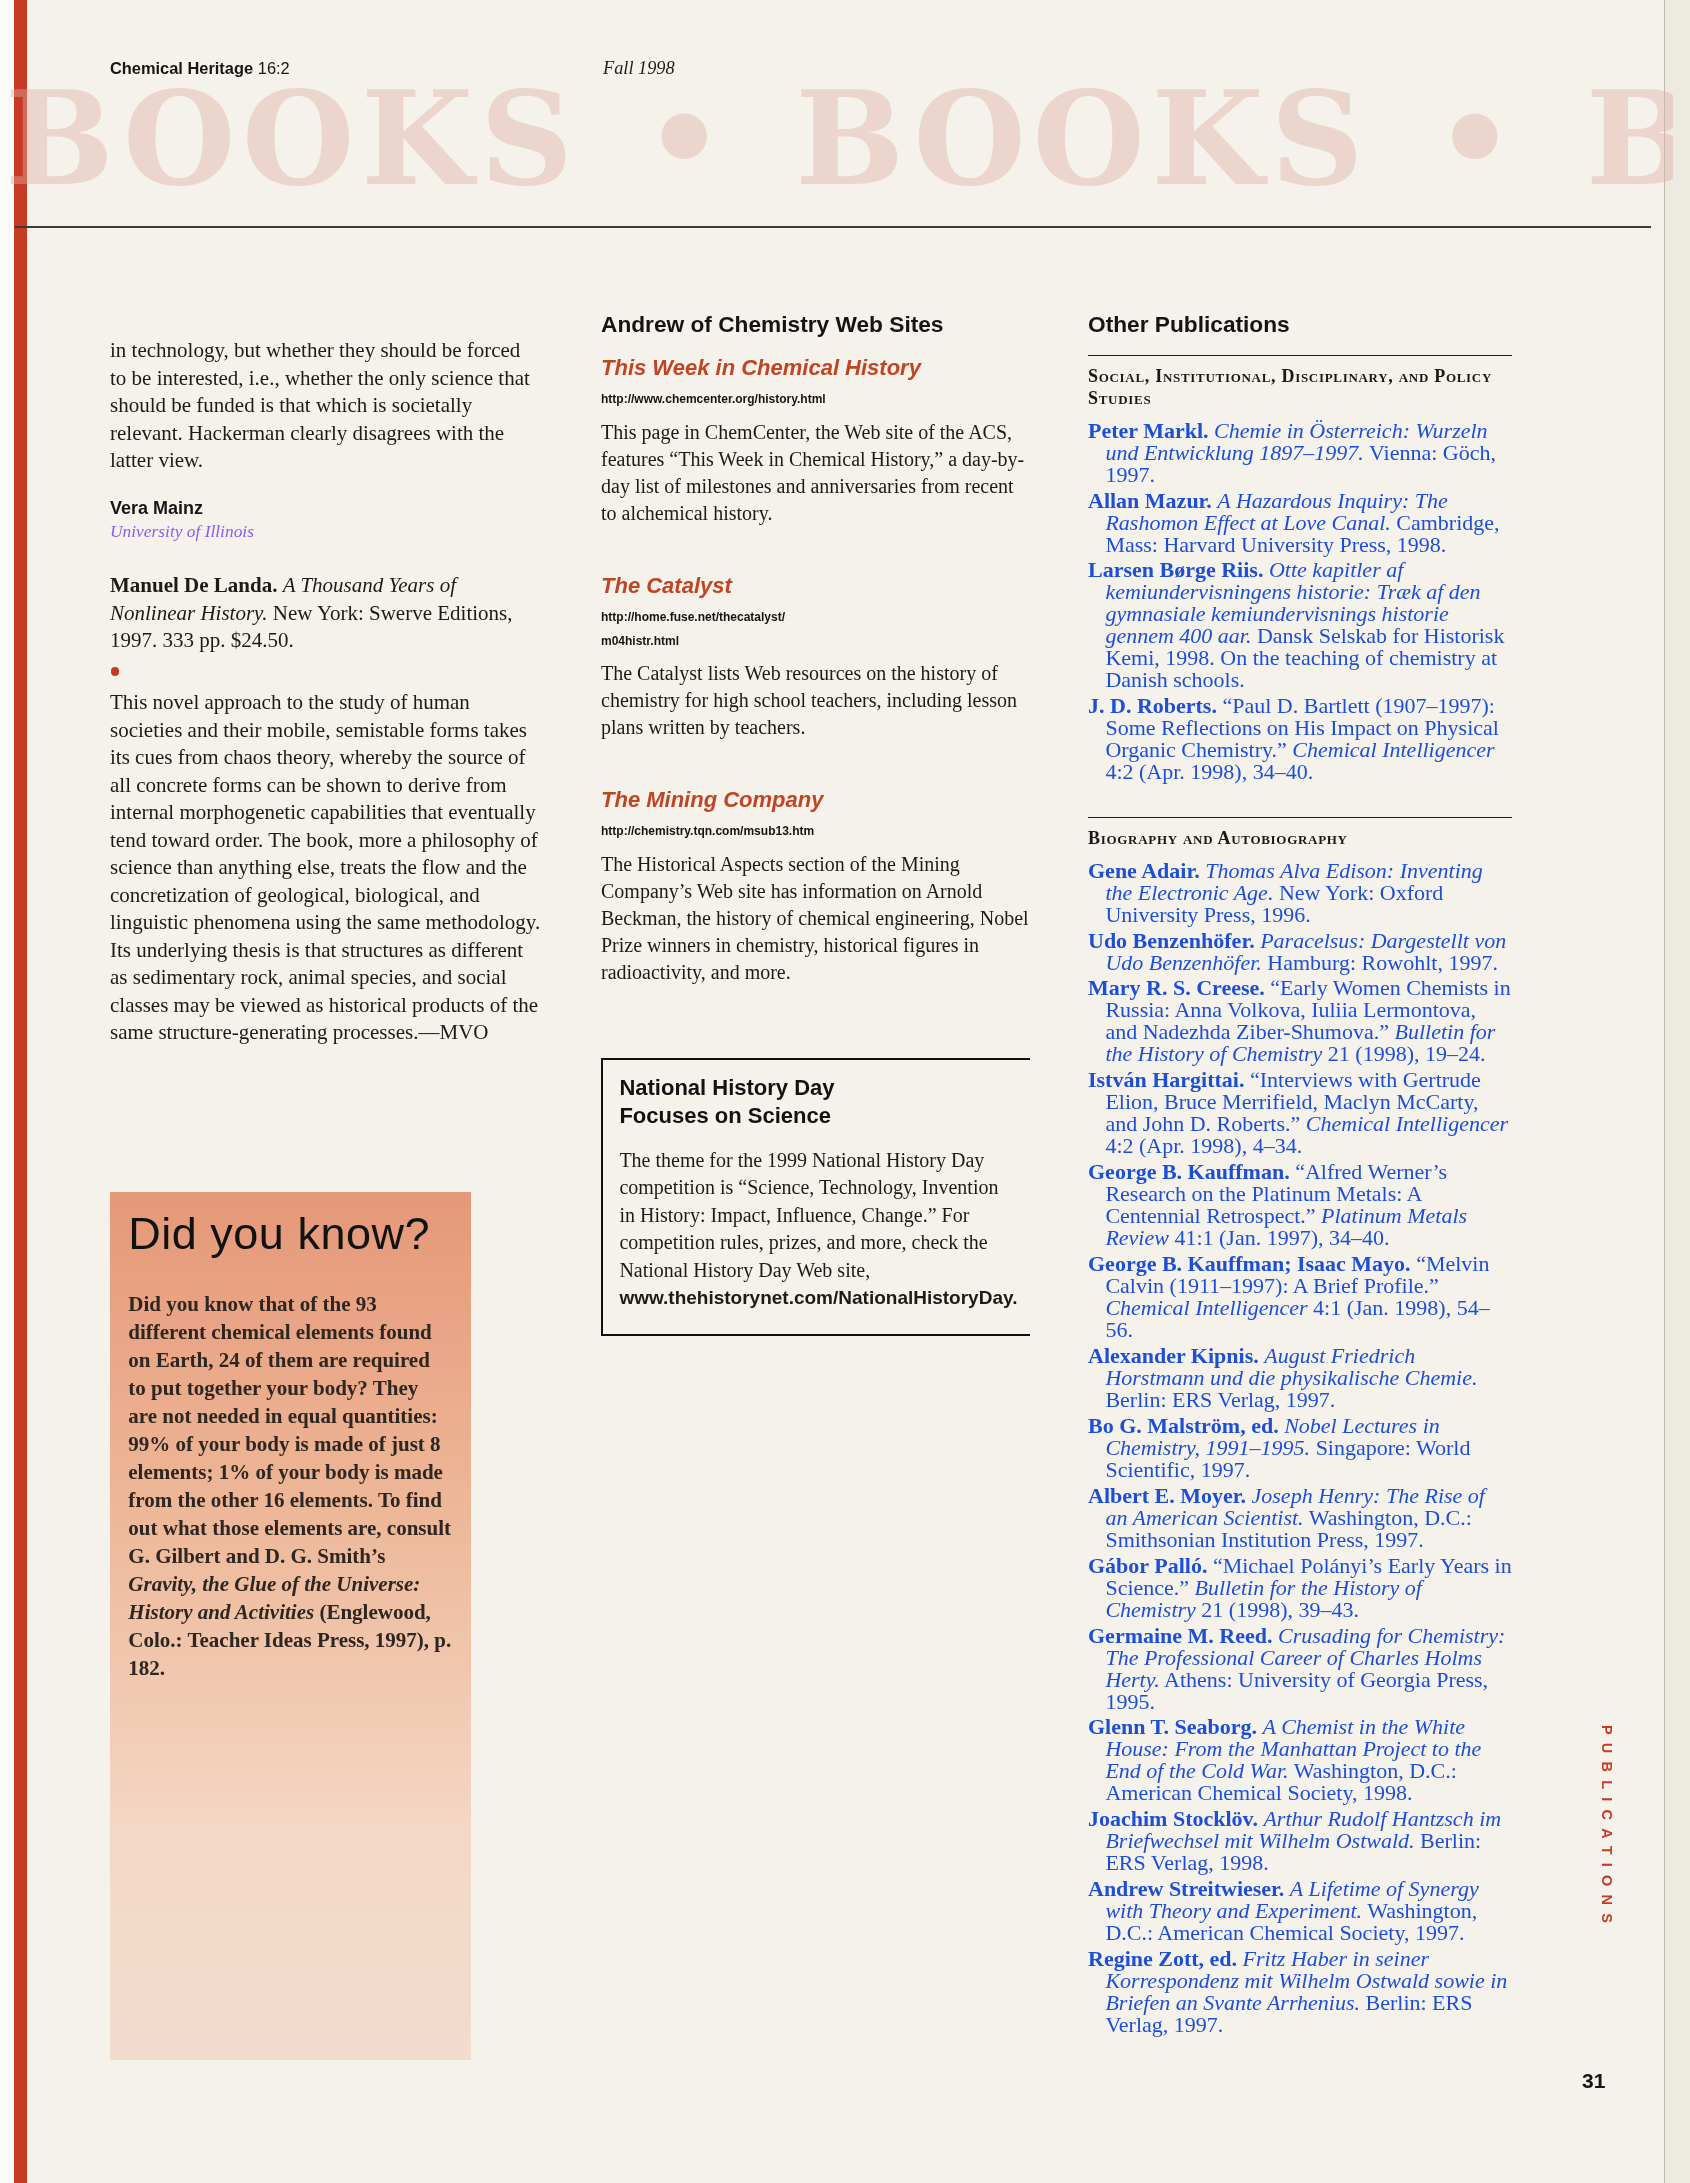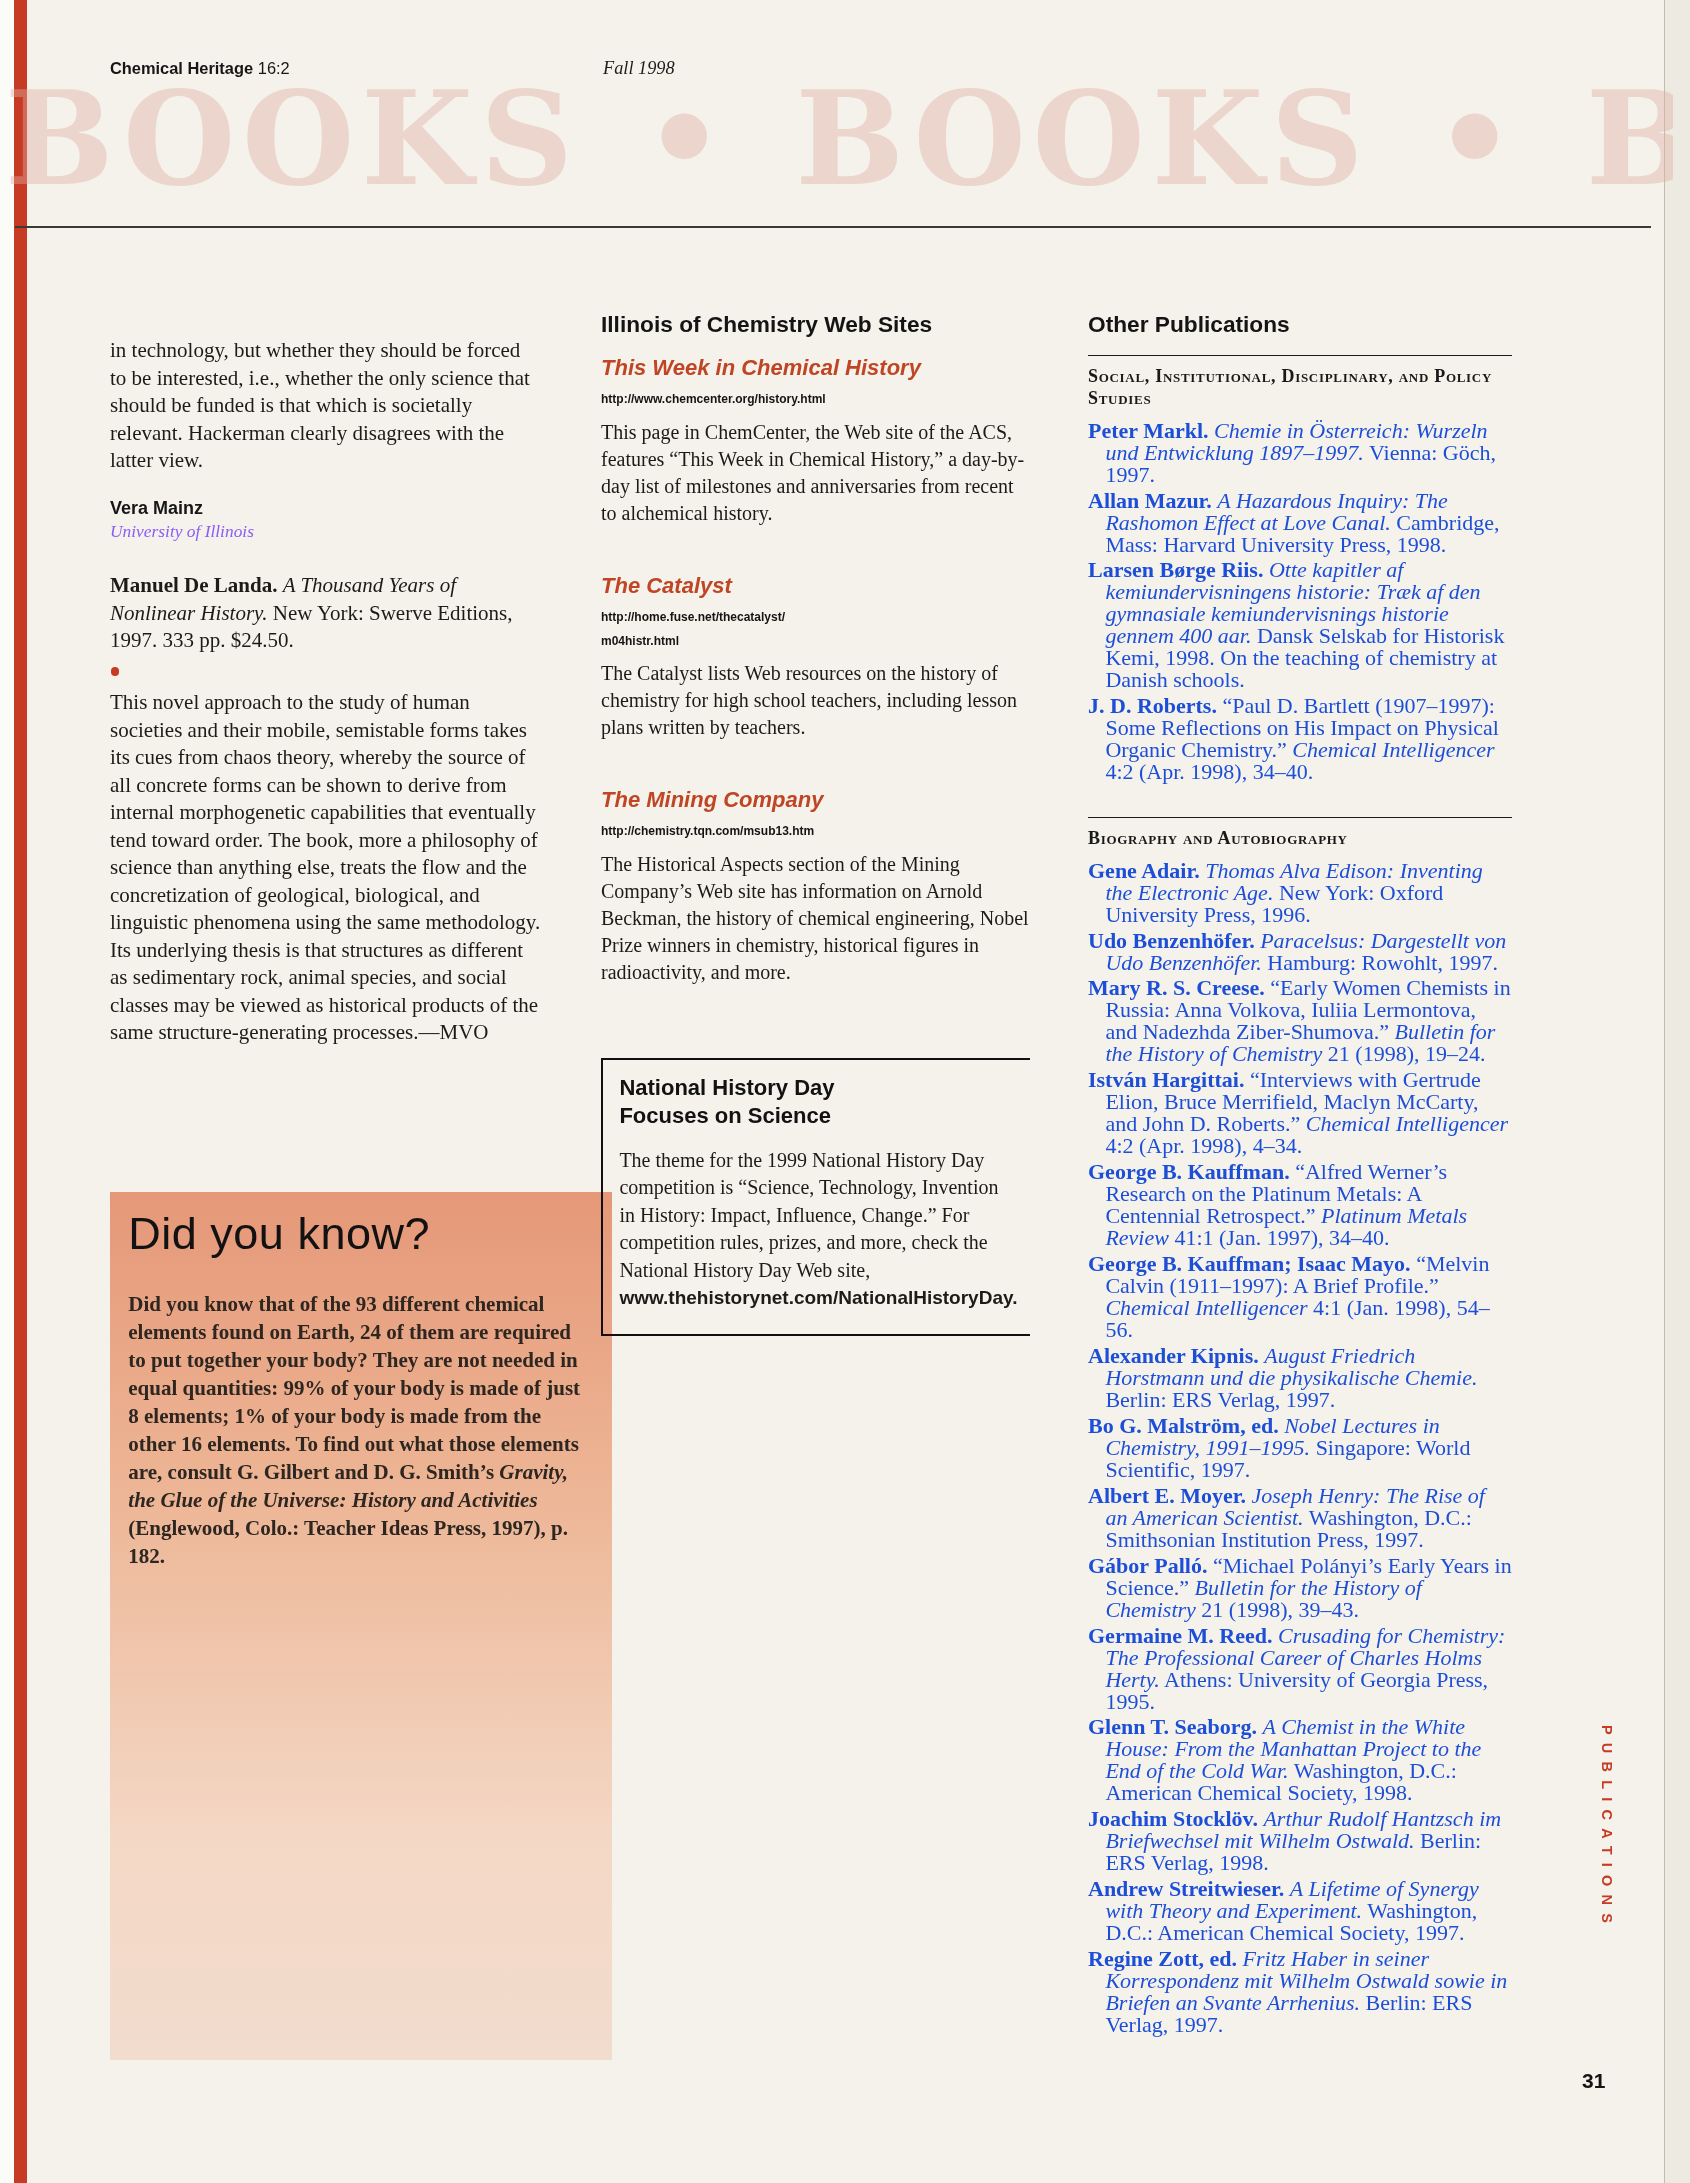--- a/index.html
+++ b/index.html
@@ -88,21 +88,21 @@
     background: #c73a24; margin: 2.9px 0 13.5px 1px;
   }
 
   .review { margin-bottom: 145px; }
 
   .seg-b { font-weight: bold; }
   .seg-i { font-style: italic; }
   .seg-r { }
 
   .didyouknow {
-    width: 502px; height: 868px;
+    width: 361px; height: 868px;
     background: linear-gradient(180deg, #e59878 0%, #edb696 35%, #f4d8c6 75%, #f2dccd 100%);
     padding: 16.4px 19px 0 18.3px;
   }
   .dyk-title {
     font-family: "Liberation Sans", sans-serif;
     font-weight: 400; font-size: 45px; letter-spacing: 0.5px; color: #121212;
     margin-bottom: 30px;
   }
   .dyk-body {
     font-family: "Liberation Serif", serif;
@@ -212,21 +212,21 @@
 
     <p class="body-serif review"><span class="seg-r">This novel approach to the study of human societies and their mobile, semistable forms takes its cues from chaos theory, whereby the source of all concrete forms can be shown to derive from internal morphogenetic capabilities that eventually tend toward order. The book, more a philosophy of science than anything else, treats the flow and the concretization of geological, biological, and linguistic phenomena using the same methodology. Its underlying thesis is that structures as different as sedimentary rock, animal species, and social classes may be viewed as historical products of the same structure-generating processes.—MVO</span></p>
 
     <div class="didyouknow">
       <div class="dyk-title">Did you know?</div>
       <p class="dyk-body"><span class="seg-r">Did you know that of the 93 different chemical elements found on Earth, 24 of them are required to put together your body? They are not needed in equal quantities: 99% of your body is made of just 8 elements; 1% of your body is made from the other 16 elements. To find out what those elements are, consult G. Gilbert and D. G. Smith’s </span><span class="seg-i">Gravity, the Glue of the Universe: History and Activities</span><span class="seg-r"> (Englewood, Colo.: Teacher Ideas Press, 1997), p. 182.</span></p>
     </div>
   </section>
 
   <section class="col col2">
-    <h2 class="col-heading">Illinois of Chemistry Web Sites</h2>
+    <h2 class="col-heading">Andrew of Chemistry Web Sites</h2>
 
     <div>
         <h3 class="site-name">This Week in Chemical History</h3>
         <div class="site-url">http://www.chemcenter.org/history.html</div>
         <p class="site-desc">This page in ChemCenter, the Web site of the ACS, features “This Week in Chemical History,” a day-by-day list of milestones and anniversaries from recent to alchemical history.</p>
         <h3 class="site-name">The Catalyst</h3>
         <div class="site-url">http://home.fuse.net/thecatalyst/
 m04histr.html</div>
         <p class="site-desc">The Catalyst lists Web resources on the history of chemistry for high school teachers, including lesson plans written by teachers.</p>
         <h3 class="site-name">The Mining Company</h3>

